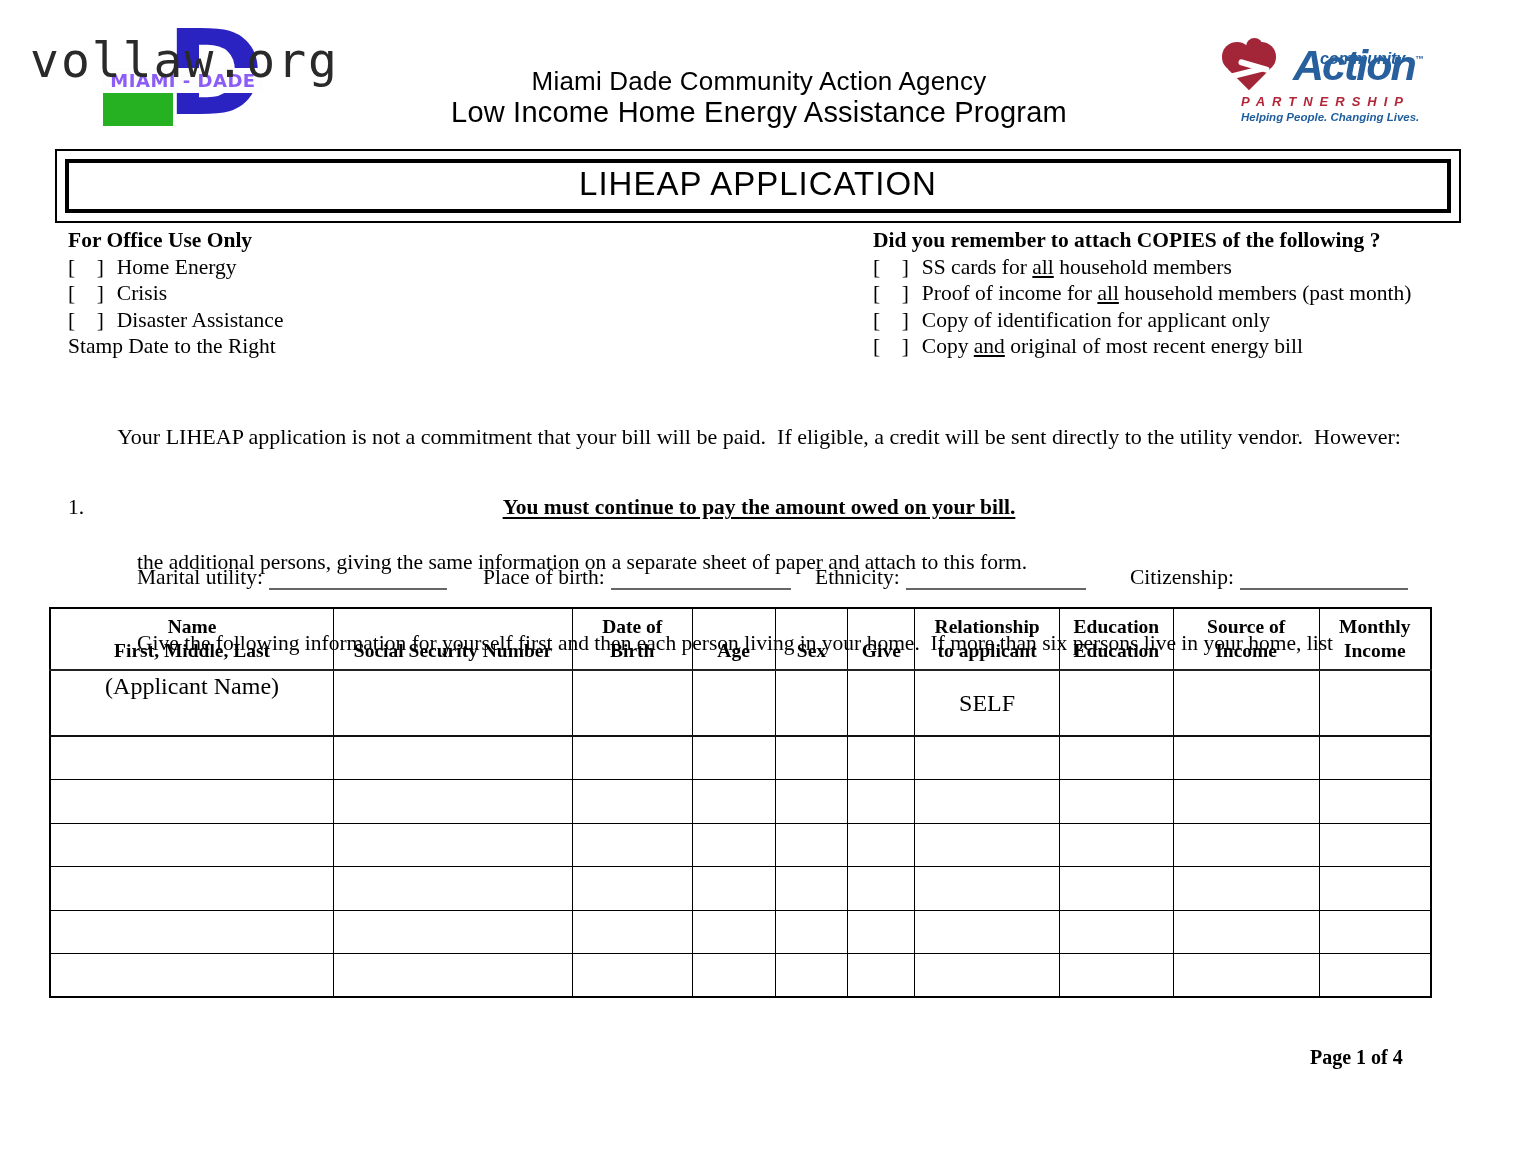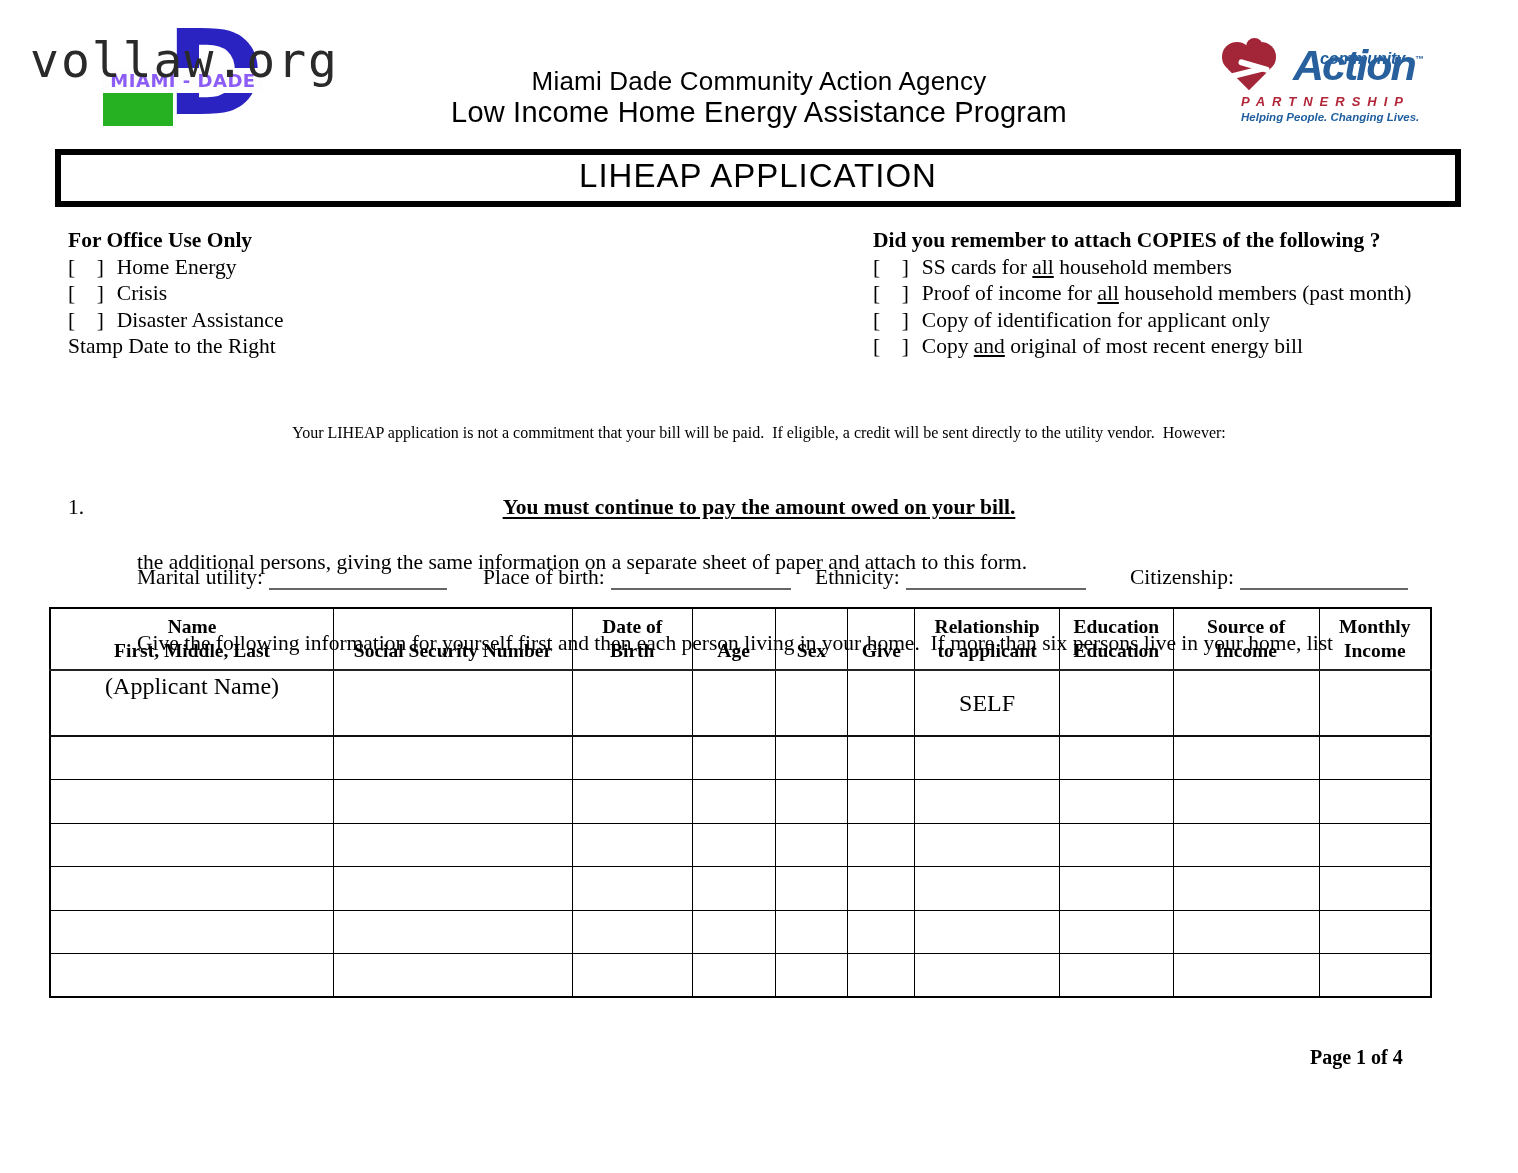--- a/index.html
+++ b/index.html
@@ -58,38 +58,38 @@
   .agency-line1 {
     position:absolute; left:0; right:0; top:66px; text-align:center;
     font-family:"Liberation Sans", sans-serif; font-size:26px; letter-spacing:0.2px;
   }
   .agency-line2 {
     position:absolute; left:0; right:0; top:96px; text-align:center;
     font-family:"Liberation Sans", sans-serif; font-size:29px; letter-spacing:0.2px;
   }
   .title-box {
     position:absolute; left:55px; top:149px; width:1406px; z-index:2;
-    border:2px solid #000; padding:0; background:#fff;
+    border:2px solid #000; padding:8px; background:#fff;
   }
   .title-box-inner { border:4px solid #000; text-align:center; padding:2px 0 6px; }
   .form-title { font-family:"Liberation Sans", sans-serif; font-size:33px; letter-spacing:1px; }
 
   
   .office-use   { position:absolute; left:68px;  top:227px; font-size:21.5px; line-height:26.6px; }
   .attachments  { position:absolute; left:873px; top:227px; font-size:21.5px; line-height:26.6px; }
   .section-heading { font-weight:bold; }
   .chk { white-space:pre; margin-right:13px; }
   .u { text-decoration:underline; text-underline-offset:2px; }
 
   
   .fill-out {
     position:absolute; left:68px; top:379px; font-size:22.5px; font-weight:bold;
     letter-spacing:0.4px; text-decoration:underline; text-underline-offset:3px;
   }
-  .intro1 { position:absolute; left:0; right:0; top:424px; text-align:center; font-size:16px; white-space:pre-wrap; }
+  .intro1 { position:absolute; left:0; right:0; top:424px; text-align:center; font-size:22px; white-space:pre-wrap; }
   .intro2 { position:absolute; left:0; right:0; top:451px; text-align:center; font-size:21.5px; font-weight:bold;
             text-decoration:underline; text-underline-offset:3px;margin-top:44px; }
   .item1-num  { position:absolute; left:68px; top:495px; font-size:21.5px; }
   .item1-text { position:absolute; left:137px; top:495px; width:1310px; font-size:21.5px; line-height:27px; white-space:pre-wrap; }
 
   
   .field-group { position:absolute; top:565px; font-size:21.5px; white-space:nowrap; }
   .fg1 { left:137px; } .fg2 { left:483px; } .fg3 { left:794px;margin-left:21px; } .fg4 { left:1130px; }
   .blank { display:inline-block; border-bottom:2px solid #666; height:22px; vertical-align:bottom; margin-left:6px; }
   .fg1 .blank { width:178px; } .fg2 .blank { width:180px; } .fg3 .blank { width:180px; } .fg4 .blank { width:168px; }

